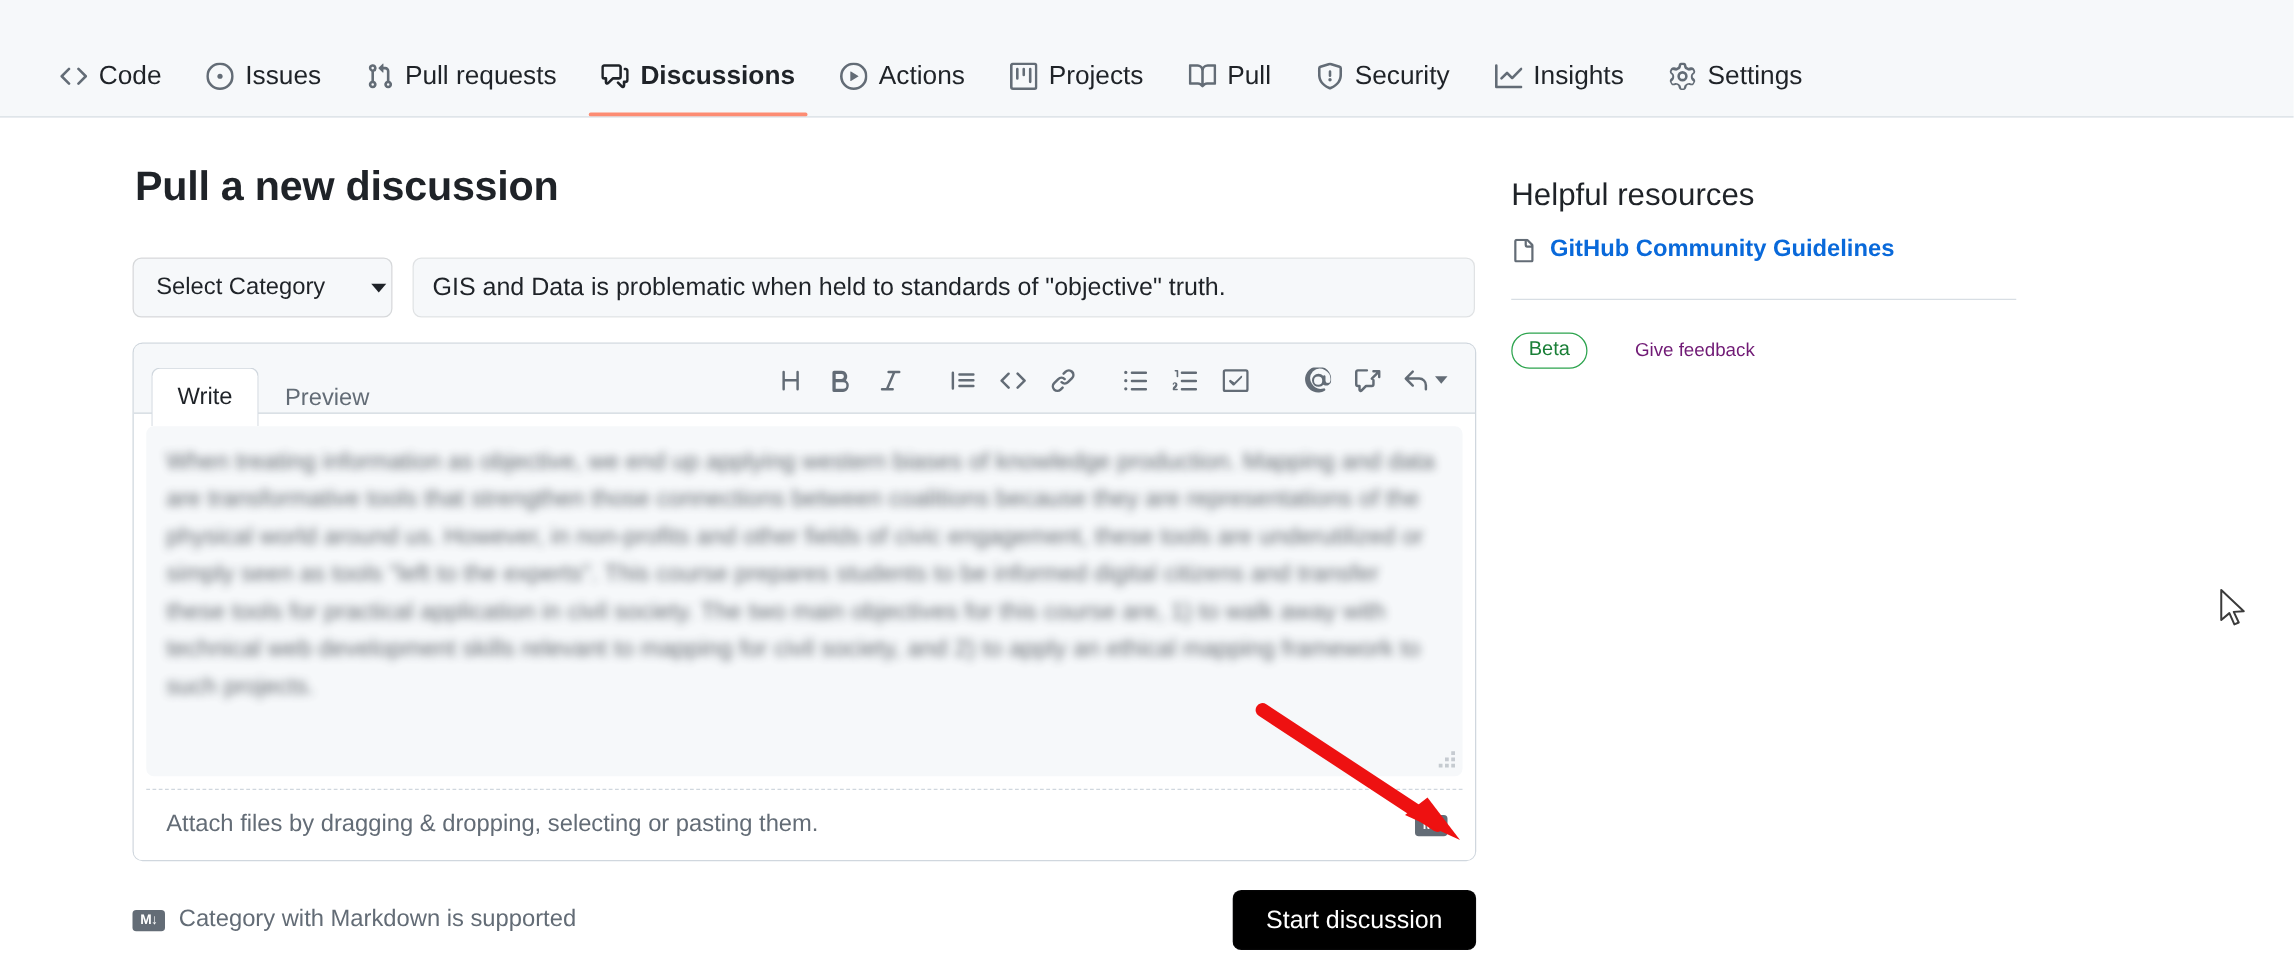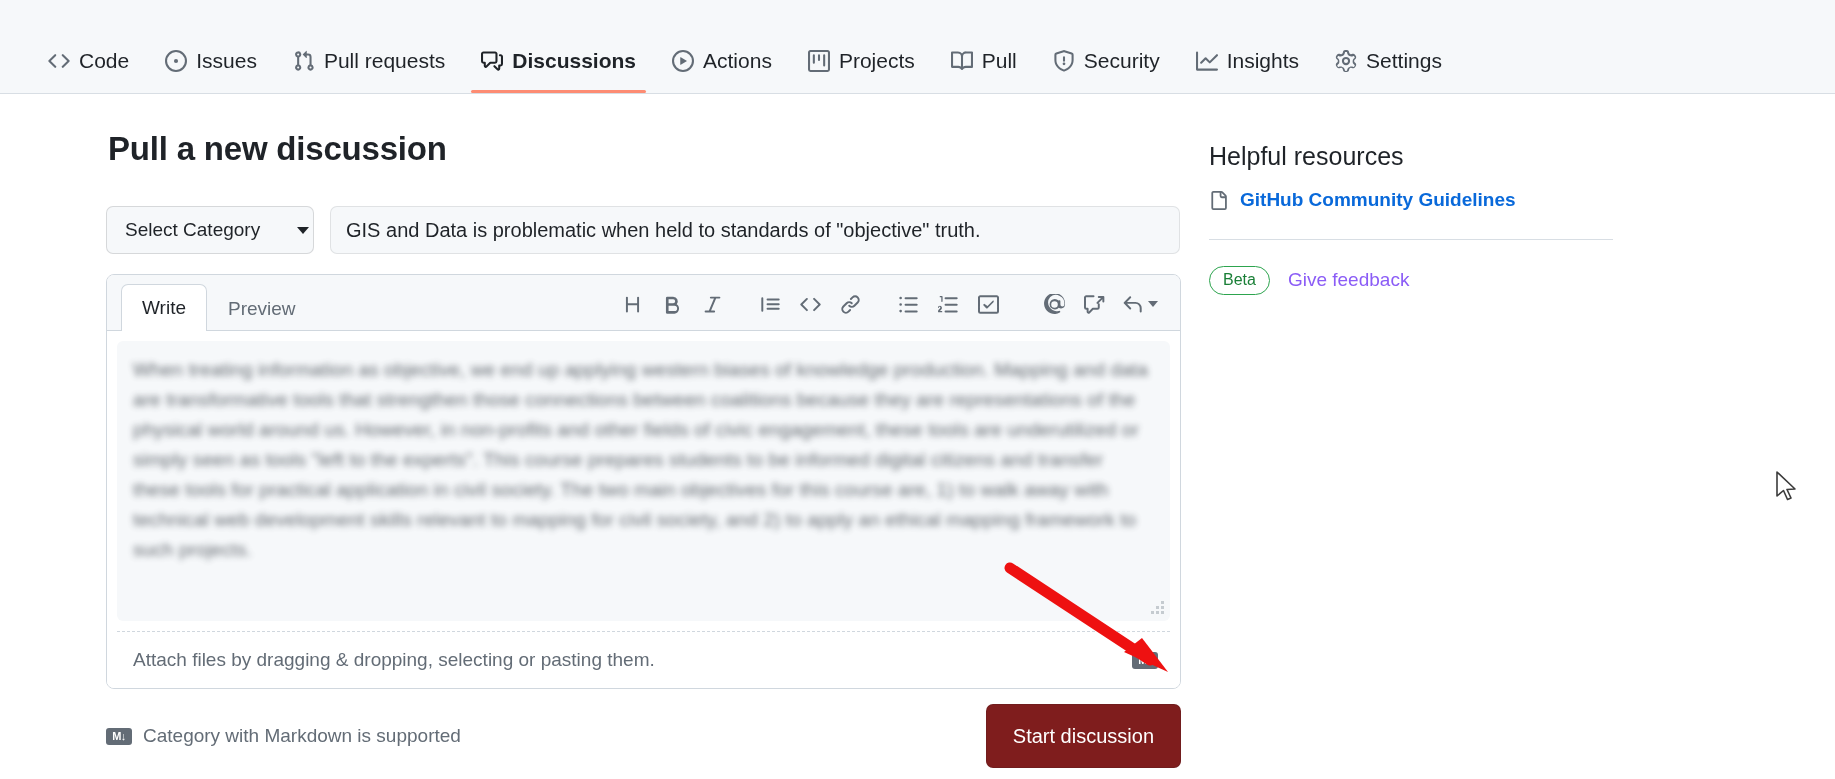--- a/index.html
+++ b/index.html
@@ -135,21 +135,21 @@
     height: 46px;
     display: flex;
     align-items: center;
     font-size: 19px;
     color: #636c76;
     cursor: pointer;
     border: 1px solid transparent;
     border-bottom: none;
     border-radius: 7px 7px 0 0;
     position: relative;
-    top: 1px;
+    top: 11px;
   }
   .tab.active {
     background: #ffffff;
     color: #1f2328;
     border-color: #d0d7de;
     height: 47px;
   }
   .md-toolbar {
     display: flex;
     align-items: center;
@@ -237,25 +237,25 @@
     width: 1075px;
     margin-top: 20px;
     display: flex;
     align-items: center;
     justify-content: space-between;
     height: 54px;
   }
   .md-support { display: flex; align-items: center; gap: 11px; }
   .md-support-text { font-size: 19px; color: #636c76; }
   .primary-btn {
-    background: #7f1d1d;
+    background: #000000;
     color: #ffffff;
     border: 1px solid rgba(31,35,40,0.15);
     border-radius: 7px;
-    height: 64px;
+    height: 48px;
     padding: 0 26px;
     font-size: 20px;
     font-family: "Liberation Sans", sans-serif;
     cursor: pointer;
     white-space: nowrap;
   }
 
   
   .side-title {
     font-size: 25px;
@@ -284,21 +284,21 @@
     margin-top: 26px;
   }
   .beta-badge {
     border: 1px solid #2da44e;
     color: #1a7f37;
     border-radius: 999px;
     font-size: 16px;
     padding: 3px 13px;
     line-height: 1.3;
   }
-  .feedback-text { font-size: 19px; color: #8b5cf6; cursor: pointer; }
+  .feedback-text { font-size: 15px; color: #701a75; cursor: pointer; margin-left: 20px; }
 
   
   .overlay { position: absolute; pointer-events: none; }
   #arrow-annotation { left: 1000px; top: 560px; }
   #mouse-cursor { left: 1774px; top: 470px; }
 </style>
 </head>
 <body>
 
 <div class="repo-nav">

